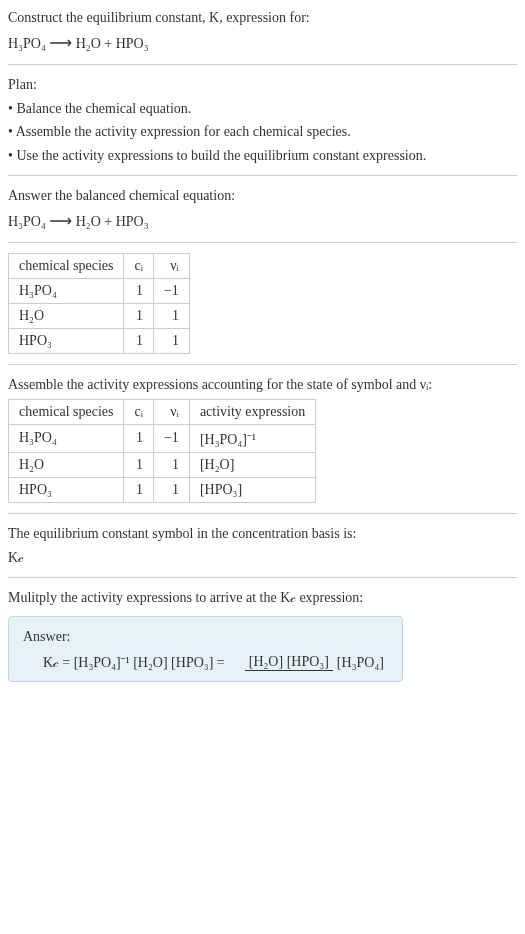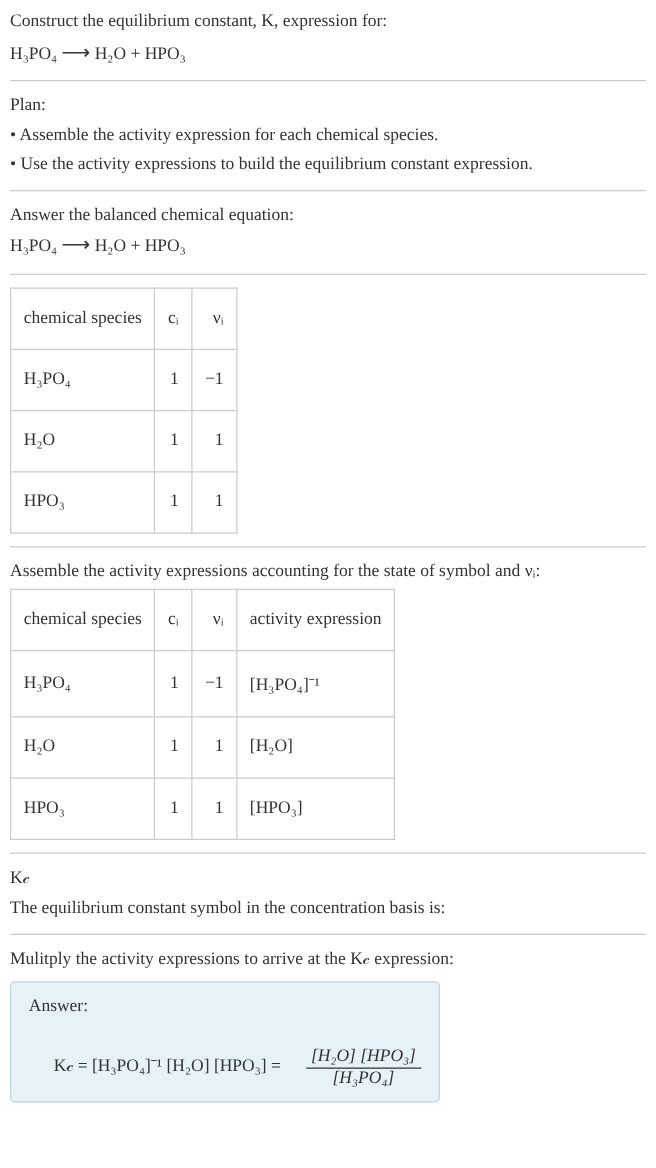--- a/index.html
+++ b/index.html
@@ -25,49 +25,47 @@
     p {
       line-height: 1.4;
       margin-bottom: 4px;
     }
     table {
       border-collapse: collapse;
       margin-top: 4px;
     }
     td, th {
       border: 1px solid #ccc;
-      padding: 16px 10px;
+      padding: 4px 10px;
       text-align: left;
       font-weight: normal;
     }
     td.num, th.num {
       text-align: right;
     }
     .answer-box {
       background: #e6f2f7;
       border: 1px solid #b8d8e8;
       border-radius: 4px;
       padding: 10px 14px;
       display: inline-block;
       margin-top: 4px;
     }
     .answer-label {
-      margin-bottom: 22px;
+      margin-bottom: 8px;
     }
     .formula {
       display: flex;
       align-items: center;
       gap: 20px;
     }
     .frac {
       display: inline-flex;
-      flex-direction: column;
       align-items: center;
       vertical-align: middle;
-      font-style: italic;
     }
     .frac .num-top {
       border-bottom: 1px solid #333;
       padding: 0 4px;
     }
     .frac .den {
       padding: 0 4px;
     }
     .arrow {
       font-size: 16px;
@@ -87,20 +85,21 @@
     <span>H₃PO₄</span>
     <span class="arrow">⟶</span>
     <span>H₂O + HPO₃</span>
   </p>
 </div>
 
 <div class="divider"></div>
 
 <div class="section">
   <p>Plan:</p>
+  <p>• Balance the chemical equation.</p>
   <p>• Assemble the activity expression for each chemical species.</p>
   <p>• Use the activity expressions to build the equilibrium constant expression.</p>
 </div>
 
 <div class="divider"></div>
 
 <div class="section">
   <p>Answer the balanced chemical equation:</p>
   <p>
     <span>H₃PO₄</span>
@@ -168,22 +167,22 @@
       <td class="num">1</td>
       <td>[HPO₃]</td>
     </tr>
   </tbody>
     </table>
 </div>
 
 <div class="divider"></div>
 
 <div class="section">
+  <p>The equilibrium constant symbol in the concentration basis is:</p>
   <p>K𝒸</p>
-  <p>The equilibrium constant symbol in the concentration basis is:</p>
 </div>
 
 <div class="divider"></div>
 
 <div class="section">
   <p>Mulitply the activity expressions to arrive at the K𝒸 expression:</p>
   <div class="answer-box">
     <p class="answer-label">Answer:</p>
     <div class="formula indent">
       <span>K𝒸 = [H₃PO₄]⁻¹ [H₂O] [HPO₃] = </span>

